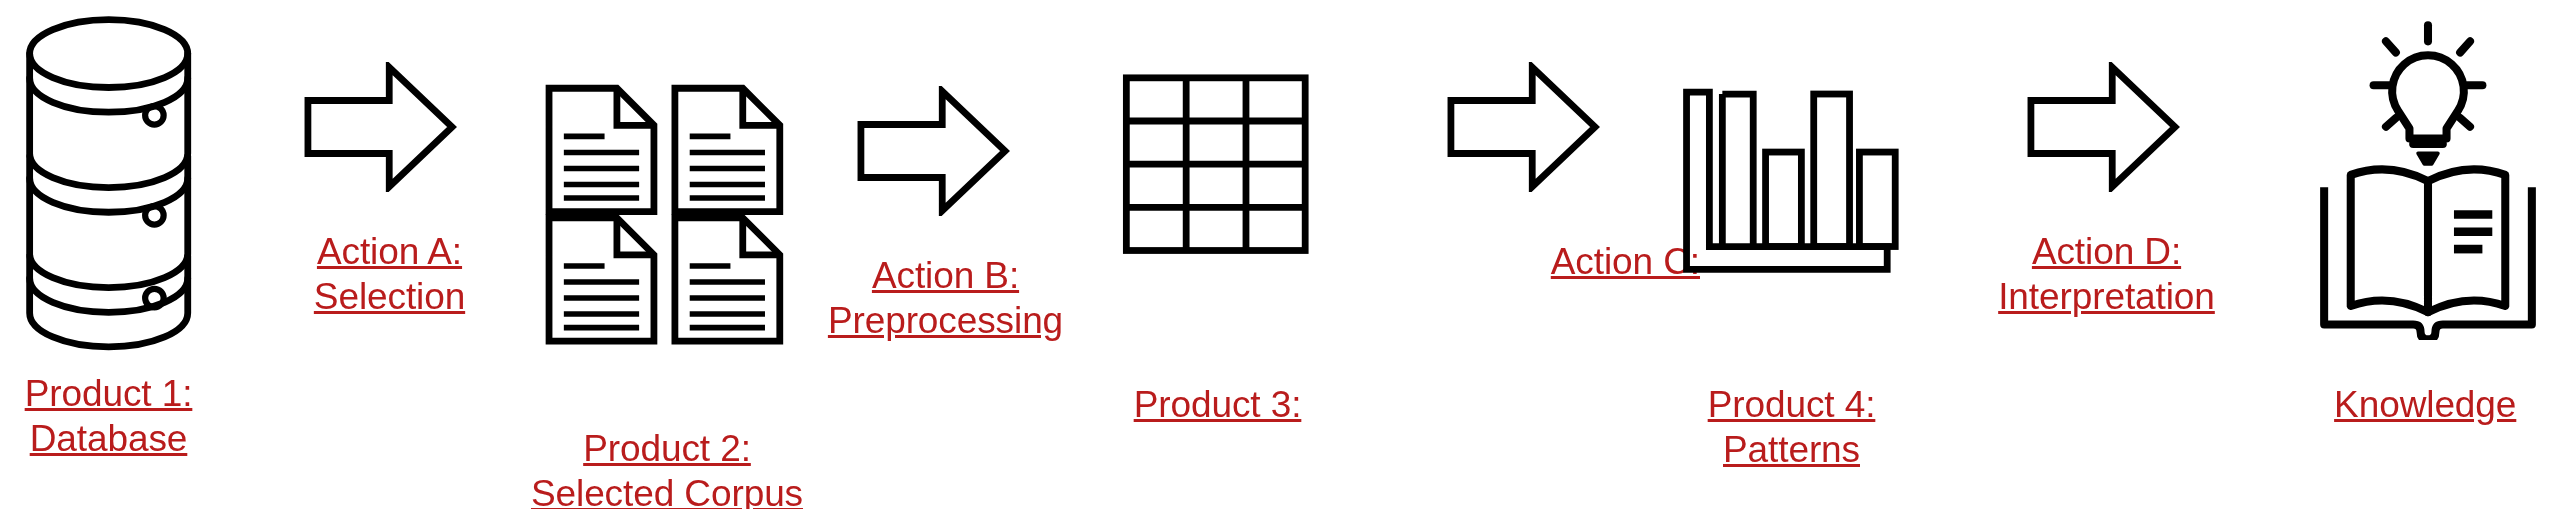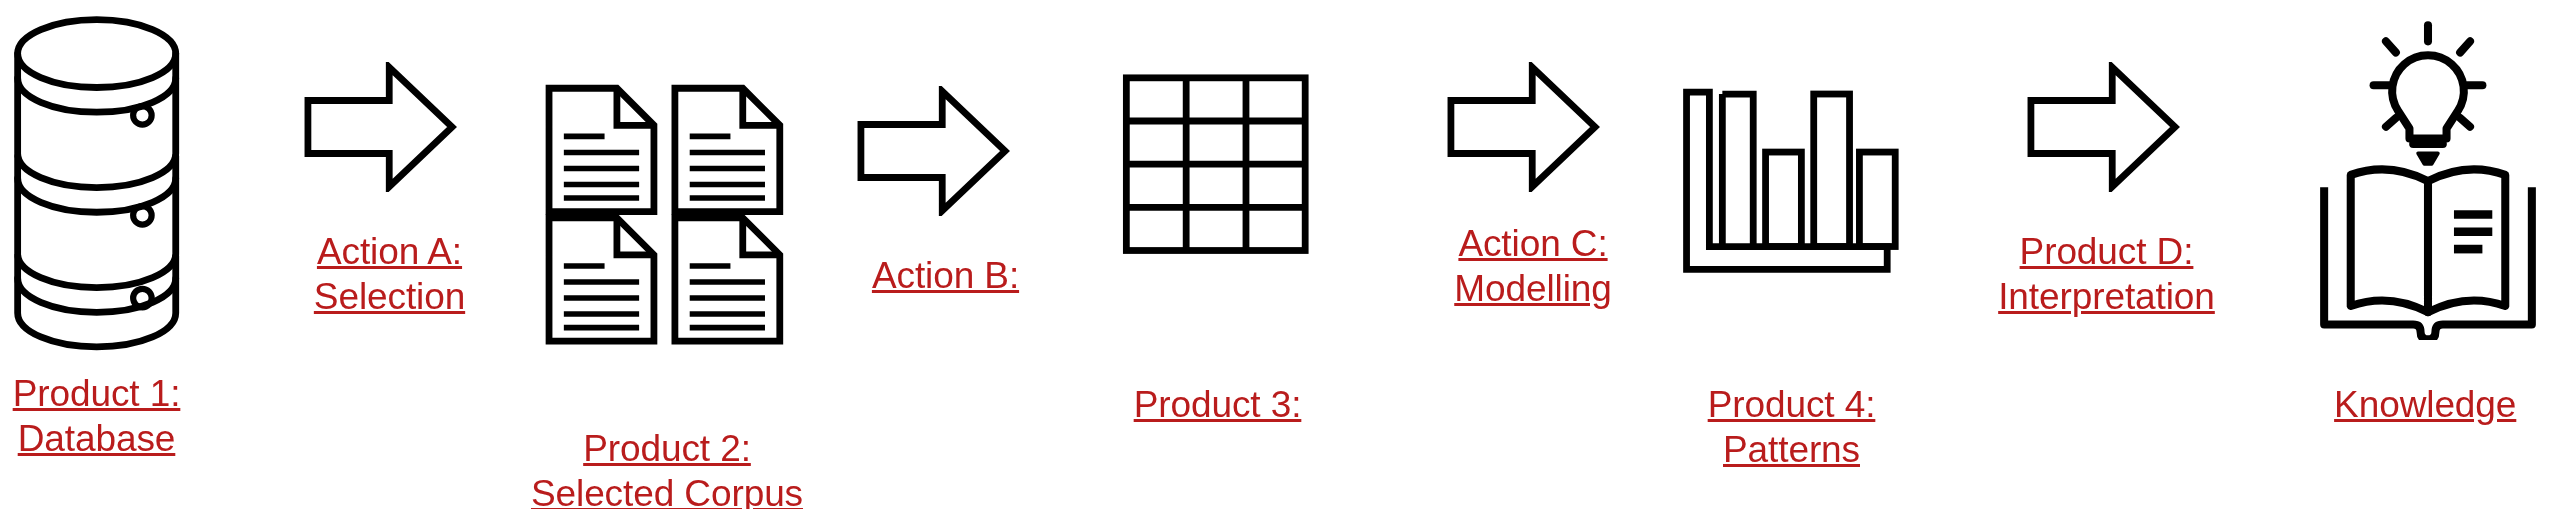--- a/index.html
+++ b/index.html
@@ -40,21 +40,21 @@
     text-decoration: underline;
   }
   .label .l1 { display: block; }
   .label .l2 { display: block; }
 </style>
 </head>
 <body>
 
 <div id="canvas">
 
-  <div class="node" style="left:4px; top:0px; width:185px; height:476px;padding-left:17px;">
+  <div class="node" style="left:16px; top:0px; width:185px; height:476px;padding-left:17px;">
     <div class="icon-box" style="left:5px; top:8.6px; width:176px; height:346px;">
       <svg viewBox="0 0 285 560" xmlns="http://www.w3.org/2000/svg">
         <g fill="none" stroke="#000000" stroke-width="11" stroke-linecap="round" stroke-linejoin="round">
 
           <ellipse cx="142" cy="72" rx="128" ry="55"></ellipse>
 
           <path d="M14 72 L14 234 A128 55 0 0 0 270 234 L270 72"></path>
           <path d="M14 112 A128 55 0 0 0 270 112"></path>
 
           <path d="M14 238 L14 396 A128 55 0 0 0 270 396 L270 238"></path>
@@ -140,20 +140,21 @@
   </div>
 
   <div class="action" style="left:828px; top:0px; width:235px; height:509px;margin-top:24px;">
     <div class="icon-box" style="left:28px; top:62px; width:154px; height:130px;">
       <svg viewBox="0 0 250 210" xmlns="http://www.w3.org/2000/svg">
         <path d="M8 62 L140 62 L140 8 L242 105 L140 202 L140 148 L8 148 Z" fill="none" stroke="#000000" stroke-width="11" stroke-linejoin="miter"></path>
       </svg>
     </div>
     <div class="label" style="left:-68px; top:229px; width:371px;">
       <span class="l1">Action B:</span>
+      <span class="l2">Preprocessing</span>
     </div>
   </div>
 
   <div class="node" style="left:1106px; top:0px; width:266px; height:364px;">
     <div class="icon-box" style="left:0px; top:18.5px; width:222px; height:278px;">
       <svg viewBox="0 0 360 450" xmlns="http://www.w3.org/2000/svg">
         <g stroke="#000000" fill="none" stroke-width="11" stroke-linejoin="miter">
           <rect x="33" y="95" width="290" height="280"></rect>
           <line x1="33" y1="165" x2="323" y2="165"></line>
           <line x1="33" y1="235" x2="323" y2="235"></line>
@@ -167,23 +168,22 @@
       <span class="l1">Product 3:</span>
     </div>
   </div>
 
   <div class="action" style="left:1415px; top:0px; width:235px; height:509px;">
     <div class="icon-box" style="left:31px; top:62px; width:154px; height:130px;">
       <svg viewBox="0 0 250 210" xmlns="http://www.w3.org/2000/svg">
         <path d="M8 62 L140 62 L140 8 L242 105 L140 202 L140 148 L8 148 Z" fill="none" stroke="#000000" stroke-width="11" stroke-linejoin="miter"></path>
       </svg>
     </div>
-    <div class="label" style="left:-49px; top:221px; width:334px;">
+    <div class="label" style="left:-49px; top:239px; width:334px;text-align:right;">
       <span class="l1">Action C:</span>
-      <span class="l2">Modelling</span>
     </div>
   </div>
 
   <div class="node" style="left:1668px; top:0px; width:259px; height:509px;">
     <div class="icon-box" style="left:0px; top:15.4px; width:247px; height:284px;">
       <svg viewBox="0 0 400 460" xmlns="http://www.w3.org/2000/svg">
         <g stroke="#000000" fill="none" stroke-width="11" stroke-linejoin="miter">
 
           <path d="M30 125 L67 125 L67 375 L355 375 L355 412 L30 412 Z"></path>
 
@@ -204,21 +204,21 @@
     </div>
   </div>
 
   <div class="action" style="left:1989px; top:0px; width:247px; height:509px;">
     <div class="icon-box" style="left:37px; top:62px; width:154px; height:130px;">
       <svg viewBox="0 0 250 210" xmlns="http://www.w3.org/2000/svg">
         <path d="M8 62 L140 62 L140 8 L242 105 L140 202 L140 148 L8 148 Z" fill="none" stroke="#000000" stroke-width="11" stroke-linejoin="miter"></path>
       </svg>
     </div>
     <div class="label" style="left:-68px; top:229px; width:371px;">
-      <span class="l1">Product D:</span>
+      <span class="l1">Action D:</span>
       <span class="l2">Interpretation</span>
     </div>
   </div>
 
   <div class="node" style="left:2286px; top:0px; width:290px; height:509px;">
     <div class="icon-box" style="left:6.2px; top:3.1px; width:272px; height:337px;">
       <svg viewBox="0 0 440 545" xmlns="http://www.w3.org/2000/svg">
 
         <g stroke="#000000" fill="none" stroke-width="13" stroke-linecap="round" stroke-linejoin="round">
           <path d="M172 175 a58 58 0 1 1 96 0 l-18 28 l0 16 l-60 0 l0 -16 Z"></path>

